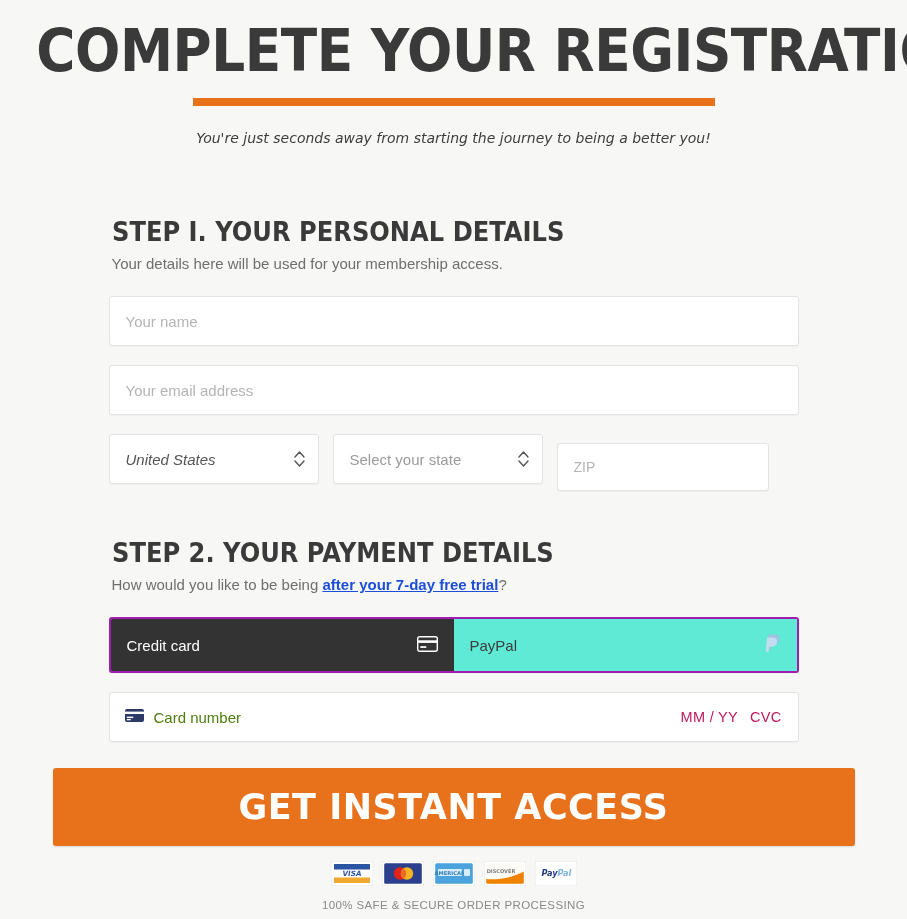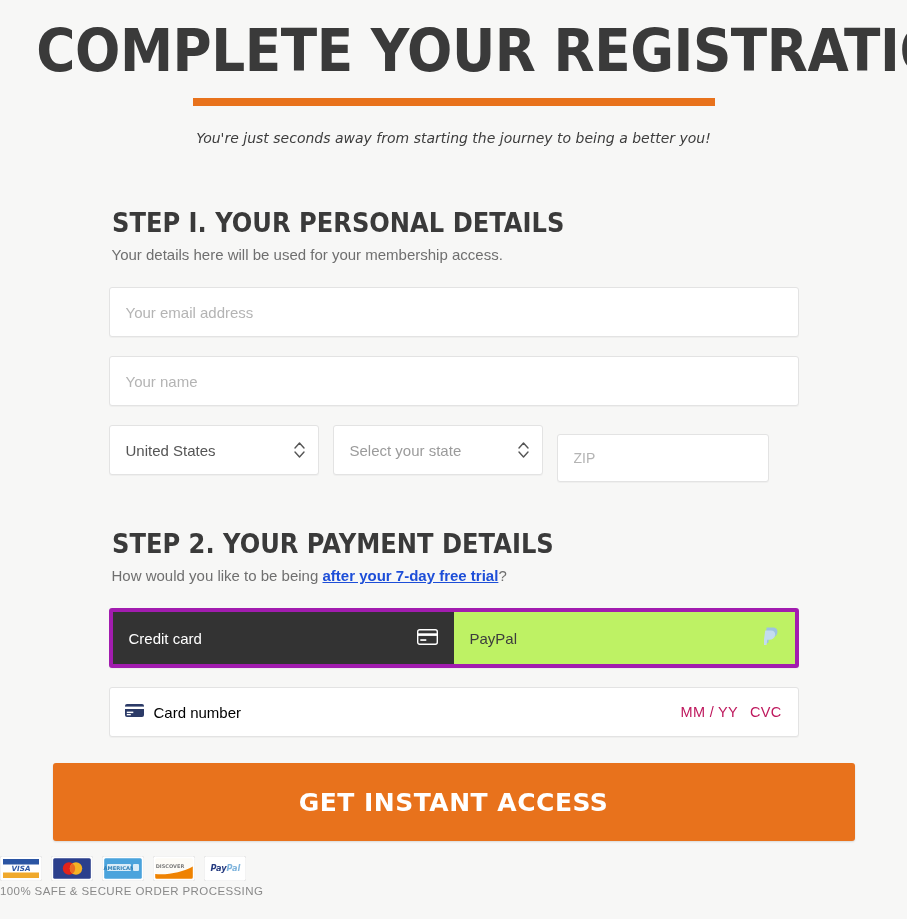--- a/index.html
+++ b/index.html
@@ -50,21 +50,21 @@
     font-style: italic;
     font-size: 14px;
     line-height: 24px;
     color: #3d3d3d;
     font-weight: 500;
   }
 
   
   .form-wrap {
     width: 690px;
-    margin: 0 auto;
+    margin: 9px auto;
     padding-top: 58px;
   }
 
   .step-title {
     font-family: "DejaVu Sans", sans-serif;
     font-weight: bold;
     font-size: 26px;
     line-height: 30px;
     color: #3a3a3a;
     margin: 0 0 7px 3px;
@@ -123,21 +123,21 @@
     border: 1px solid #e3e3e3;
     border-radius: 3px;
     box-shadow: 0 1px 1px rgba(0,0,0,0.035);
     display: flex;
     align-items: center;
     padding: 0 16px;
     font-size: 15px;
     color: #555555;
     cursor: pointer;
   }
-  .sel-country { width: 210px; margin-right: 14px; }
+  .sel-country { width: 210px; margin-right: 14px; font-style: italic; }
   .sel-state   { width: 210px; margin-right: 14px; color: #9b9b9b; }
   .zip-wrap {
     width: 212px;
     margin-top: 9px;
   }
   .zip-input {
     box-sizing: border-box;
     width: 100%;
     height: 48px;
     background: #ffffff;
@@ -161,21 +161,21 @@
     display: flex;
     flex-direction: column;
     justify-content: center;
     align-items: center;
     pointer-events: none;
   }
 
   
   .pay-tabs {
     display: flex;
-    border: 4px solid #a21caf;
+    border: 2px solid #a21caf;
     border-radius: 3px;
     overflow: hidden;
     background: #fff;
     box-shadow: 0 1px 1px rgba(0,0,0,0.035);
     margin-bottom: 19px;
   }
   .pay-tab {
     flex: 1 1 50%;
     height: 52px;
     display: flex;
@@ -184,21 +184,21 @@
     padding: 0 16px;
     box-sizing: border-box;
     font-size: 15px;
     cursor: pointer;
   }
   .pay-tab.active {
     background: #333333;
     color: #ffffff;
   }
   .pay-tab.inactive {
-    background: #bef264;
+    background: #5eead4;
     color: #3d3d3d;
     align-items: center;
   }
 
   
   .card-field {
     box-sizing: border-box;
     width: 100%;
     height: 50px;
     background: #ffffff;
@@ -211,21 +211,21 @@
     margin-bottom: 26px;
     cursor: text;
   }
   .card-left {
     display: flex;
     align-items: center;
     flex: 1;
   }
   .card-ph {
     font-size: 15px;
-    color: #000000;
+    color: #4d7c0f;
     margin-left: 10px;
   }
   .card-right {
     display: flex;
     align-items: center;
     font-size: 14.5px;
     color: #be185d;
     letter-spacing: 0.3px;
   }
   .card-right .cvc { margin-left: 12px; }
@@ -236,64 +236,65 @@
     box-sizing: border-box;
     width: 802px;
     height: 78px;
     margin: 0 auto;
     background: #e8721c;
     border: none;
     border-radius: 3px;
     color: #ffffff;
     font-family: "DejaVu Sans", sans-serif;
     font-weight: bold;
-    font-size: 25px;
+    font-size: 35px;
     letter-spacing: 0.5px;
     cursor: pointer;
     box-shadow: 0 1px 2px rgba(0,0,0,0.12);
   }
 
   
   .badges {
     display: flex;
-    justify-content: flex-start;
+    justify-content: center;
     align-items: center;
     gap: 9px;
     margin-top: 15px;
   }
   .badge { display: block; }
   .secure-text {
-    text-align: left;
+    text-align: center;
     font-size: 11.5px;
     letter-spacing: 0.4px;
     color: #8a8a8a;
+    margin-top: 9px;
   }
 </style>
 </head>
 <body>
 
 <div class="page">
 
   <div class="header">
     <h1 class="main-title">COMPLETE YOUR REGISTRATION</h1>
     <div class="title-rule"></div>
     <p class="subtitle">You're just seconds away from starting the journey to being a better you!</p>
   </div>
 
   <div class="form-wrap">
 
     <h2 class="step-title">STEP I. YOUR PERSONAL DETAILS</h2>
     <p class="step-sub">Your details here will be used for your membership access.</p>
 
     <div class="field-row">
+      <input class="text-input" type="text" placeholder="Your name" style="">
+    </div>
+
+    <div class="field-row">
       <input class="text-input" type="text" placeholder="Your email address" style="">
-    </div>
-
-    <div class="field-row">
-      <input class="text-input" type="text" placeholder="Your name" style="">
     </div>
 
     <div class="triple-row">
 
       <div class="sel-wrap sel-country">
         <span>United States</span>
         <span class="sel-arrows">
           <svg width="11" height="18" viewBox="0 0 11 18" xmlns="http://www.w3.org/2000/svg">
             <path d="M1 7 L5.5 2 L10 7" fill="none" stroke="#555" stroke-width="1.4" stroke-linecap="round" stroke-linejoin="round"></path>
             <path d="M1 11 L5.5 16 L10 11" fill="none" stroke="#555" stroke-width="1.4" stroke-linecap="round" stroke-linejoin="round"></path>

